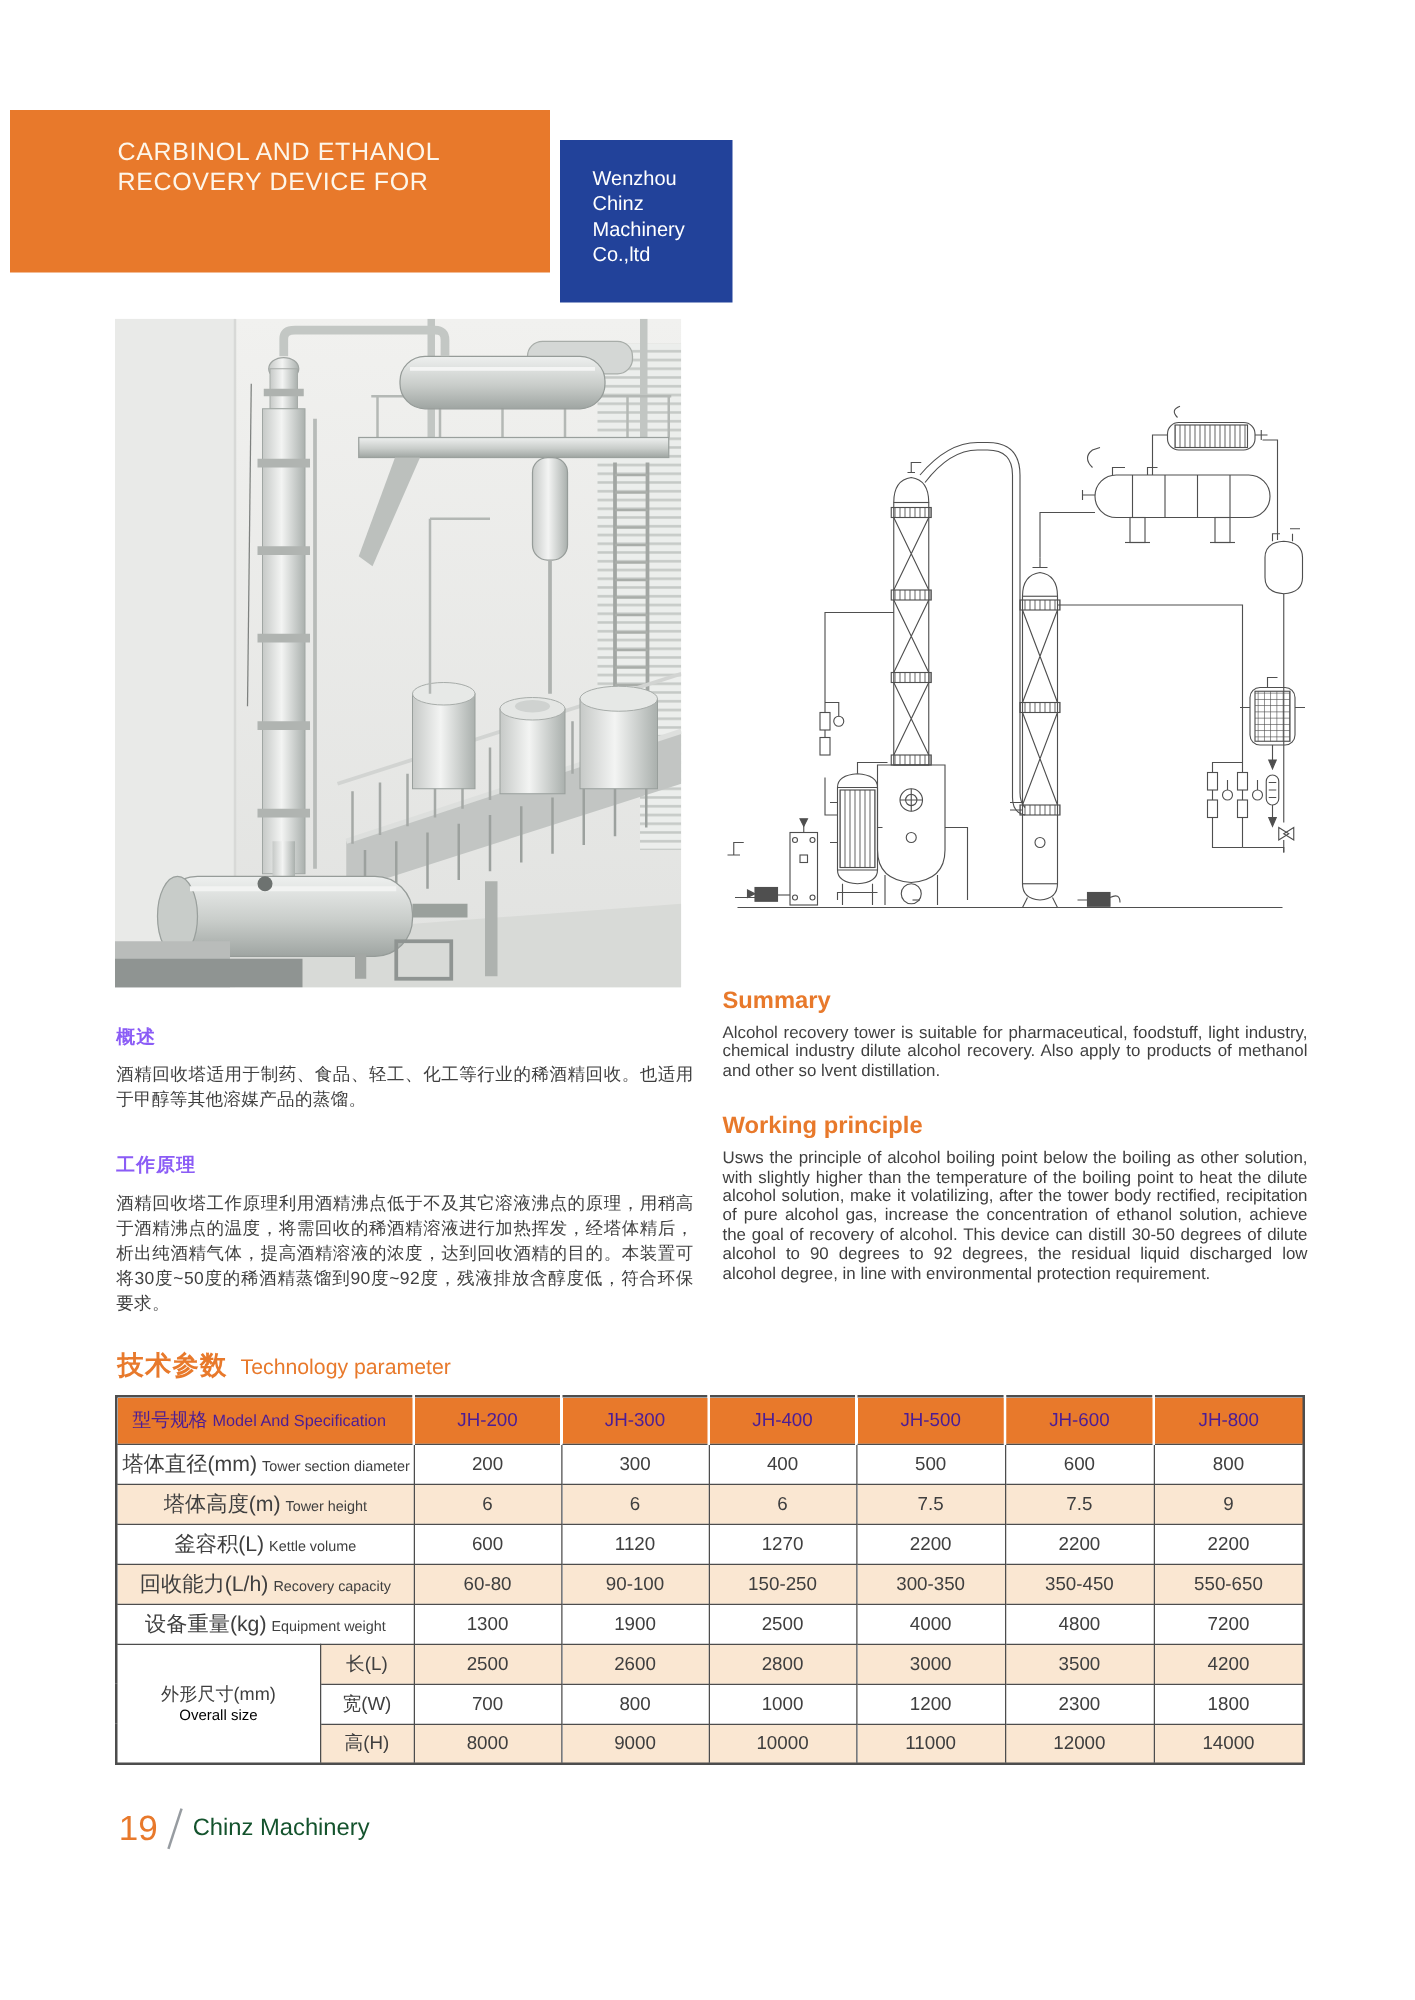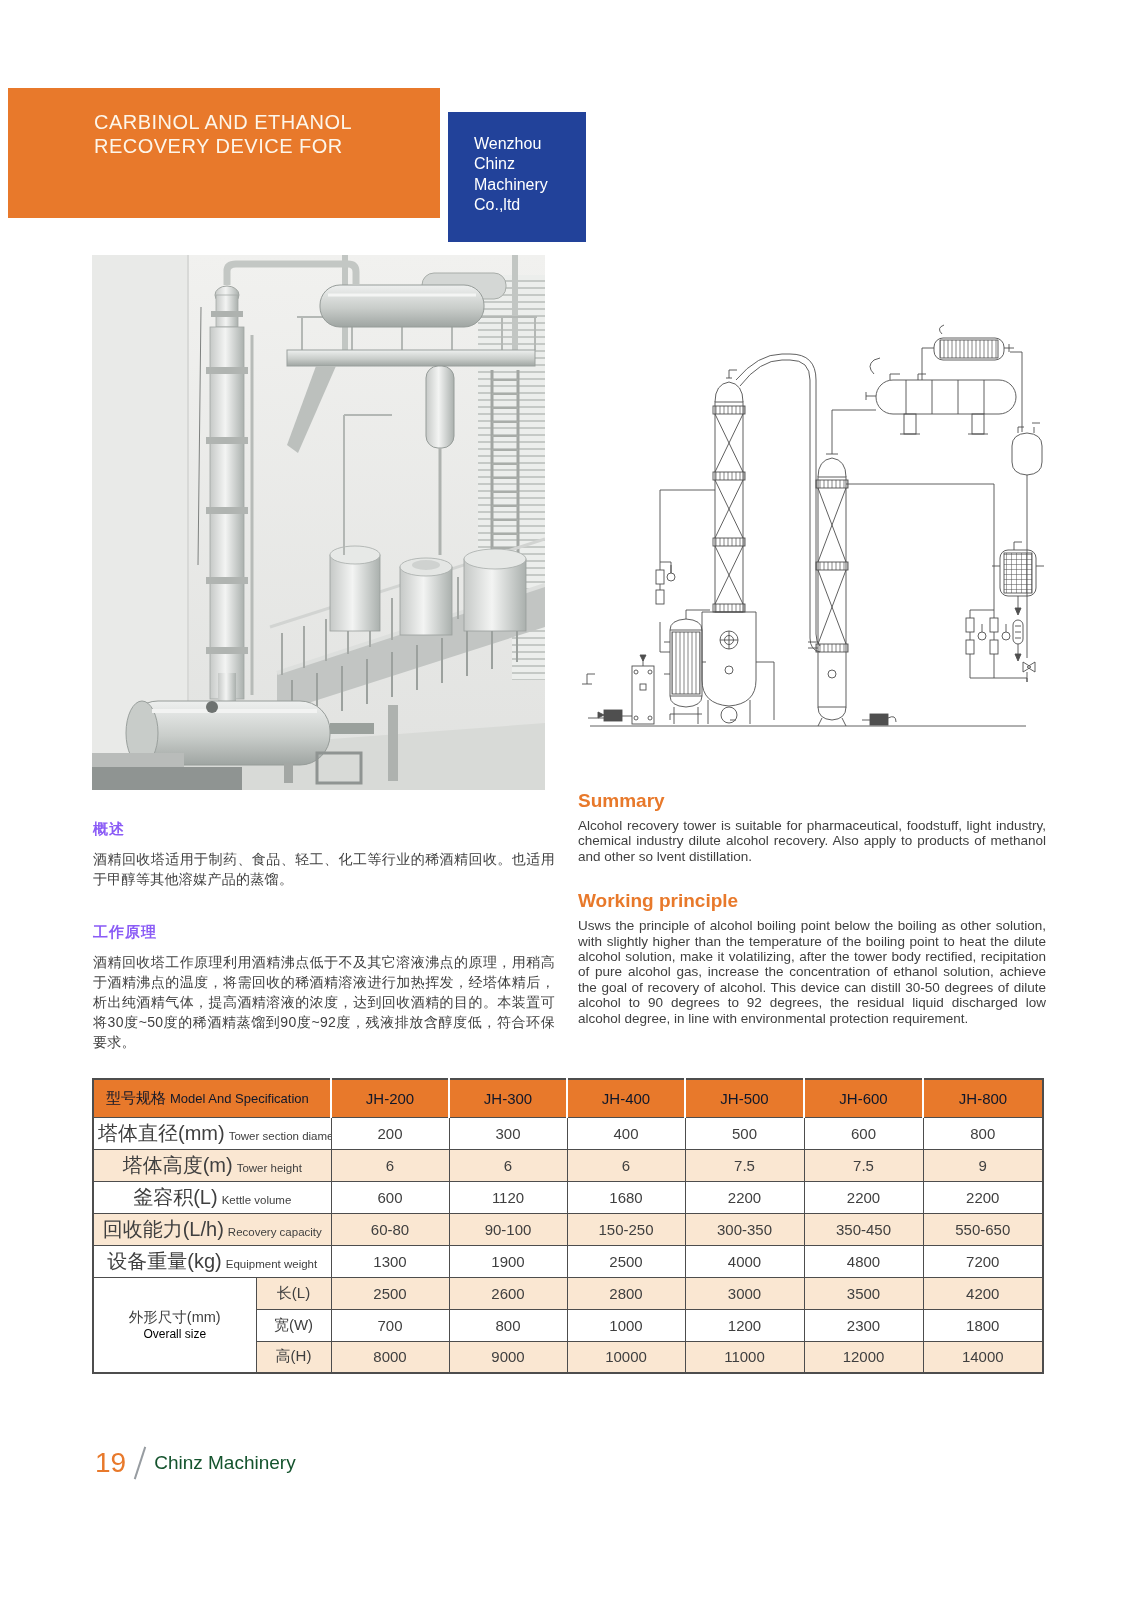--- a/index.html
+++ b/index.html
@@ -30,27 +30,27 @@
   .col-right .sec + .sec{margin-top:20px;}
 
   
   .tech{position:absolute;left:92px;top:1078px;width:950px;}
   .tech-title{margin:0 0 10px 2px;}
   .tech-title .zh{color:#E8792B;font-size:21px;font-weight:600;letter-spacing:1px;}
   .tech-title .en{color:#E8792B;font-size:17px;margin-left:6px;}
   table.params{border-collapse:collapse;width:950px;table-layout:fixed;border:2px solid #4d4d4d;}
   table.params th,table.params td{border:1px solid #4d4d4d;box-sizing:border-box;
       font-size:15px;text-align:center;height:32px;padding:2px 4px;overflow:hidden;}
-  table.params thead th{background:#E8792B;color:#0f172a;height:38px;font-weight:normal;}
+  table.params thead th{background:#E8792B;color:#4c1d95;height:38px;font-weight:normal;}
   table.params thead th.lbl{text-align:left;padding-left:12px;}
   table.params thead th + th{border-left:2px solid #fff;}
   table.params thead th.lbl{border-left:1px solid #4d4d4d;}
   tr.peach td{background:#FAE7D2;}
   td.rowlbl{text-align:left;padding-left:10px;white-space:nowrap;}
-  td.rowlbl .zh{font-size:20px;}
+  td.rowlbl .zh{font-size:17px;}
   td.rowlbl .en{font-size:11.5px;margin-left:4px;}
   th.lbl .zh{font-size:15px;}
   th.lbl .en{font-size:13px;margin-left:4px;}
   td.sizelbl{background:#fff !important;}
   td.sizelbl .zh{display:block;font-size:14.5px;}
   td.sizelbl .en{display:block;font-size:12px;color:#000000;}
   td.sublbl{text-align:left;padding-left:14px;font-size:14.5px;}
 
   
   .footer{position:absolute;left:95px;top:1446px;display:flex;align-items:center;}
@@ -369,20 +369,24 @@
       <h3 class="sec-head-en">Summary</h3>
       <p class="sec-body-en">Alcohol recovery tower is suitable for pharmaceutical, foodstuff, light industry, chemical industry dilute alcohol recovery. Also apply to products of methanol and other so lvent distillation.</p>
     </div>
     <div class="sec">
       <h3 class="sec-head-en">Working principle</h3>
       <p class="sec-body-en">Usws the principle of alcohol boiling point below the boiling as other solution, with slightly higher than the temperature of the boiling point to heat the dilute alcohol solution, make it volatilizing, after the tower body rectified, recipitation of pure alcohol gas, increase the concentration of ethanol solution, achieve the goal of recovery of alcohol. This device can distill 30-50 degrees of dilute alcohol to 90 degrees to 92 degrees, the residual liquid discharged low alcohol degree, in line with environmental protection requirement.</p>
     </div>
   </div>
 
   <div class="tech">
+    <div class="tech-title">
+      <span class="zh">技术参数</span>
+      <span class="en">Technology parameter</span>
+    </div>
     <table class="params">
       <colgroup>
         <col style="width:163px">
           <col style="width:75px">
         <col style="width:118px">
           <col style="width:118px">
           <col style="width:118px">
         <col style="width:119px">
           <col style="width:119px">
           <col style="width:120px">
@@ -414,21 +418,21 @@
             <td>6</td>
             <td>6</td>
             <td>7.5</td>
             <td>7.5</td>
             <td>9</td>
           </tr>
           <tr>
             <td class="rowlbl" colspan="2"><span class="zh">釜容积(L)</span><span class="en">Kettle volume</span></td>
             <td>600</td>
             <td>1120</td>
-            <td>1680</td>
+            <td>1270</td>
             <td>2200</td>
             <td>2200</td>
             <td>2200</td>
           </tr>
           <tr class="peach">
             <td class="rowlbl" colspan="2"><span class="zh">回收能力(L/h)</span><span class="en">Recovery capacity</span></td>
             <td>60-80</td>
             <td>90-100</td>
             <td>150-250</td>
             <td>300-350</td>

